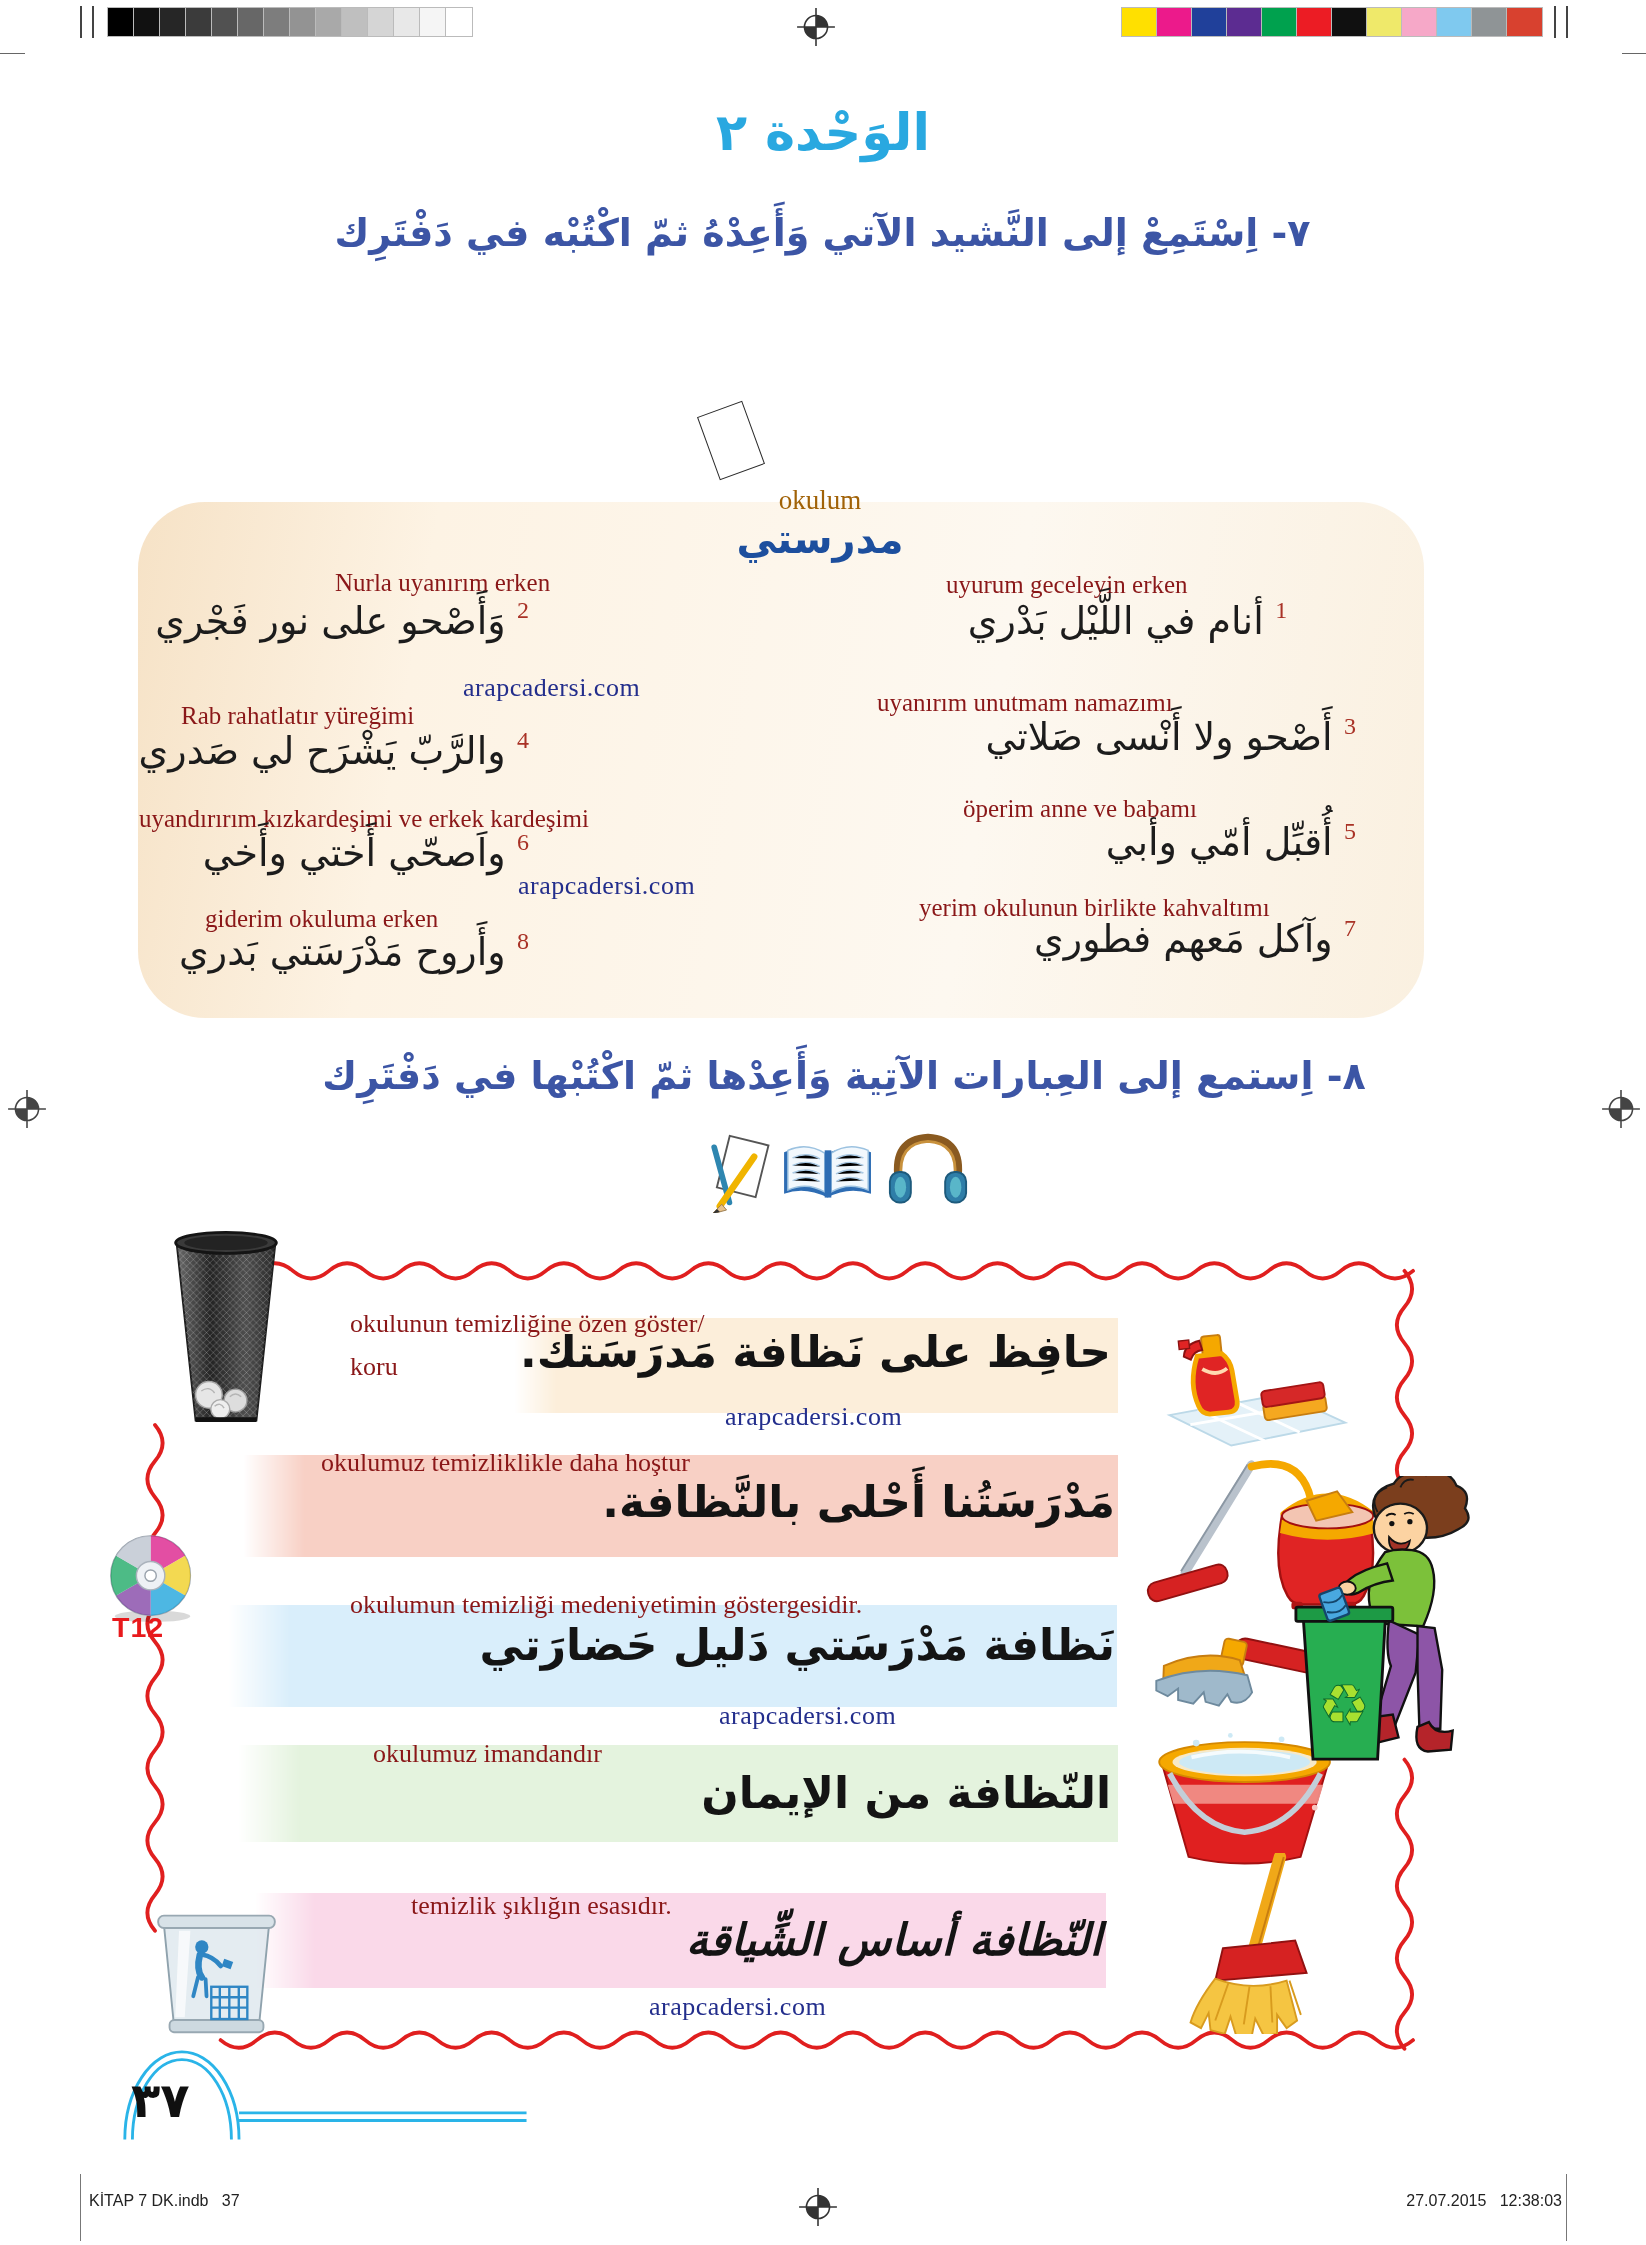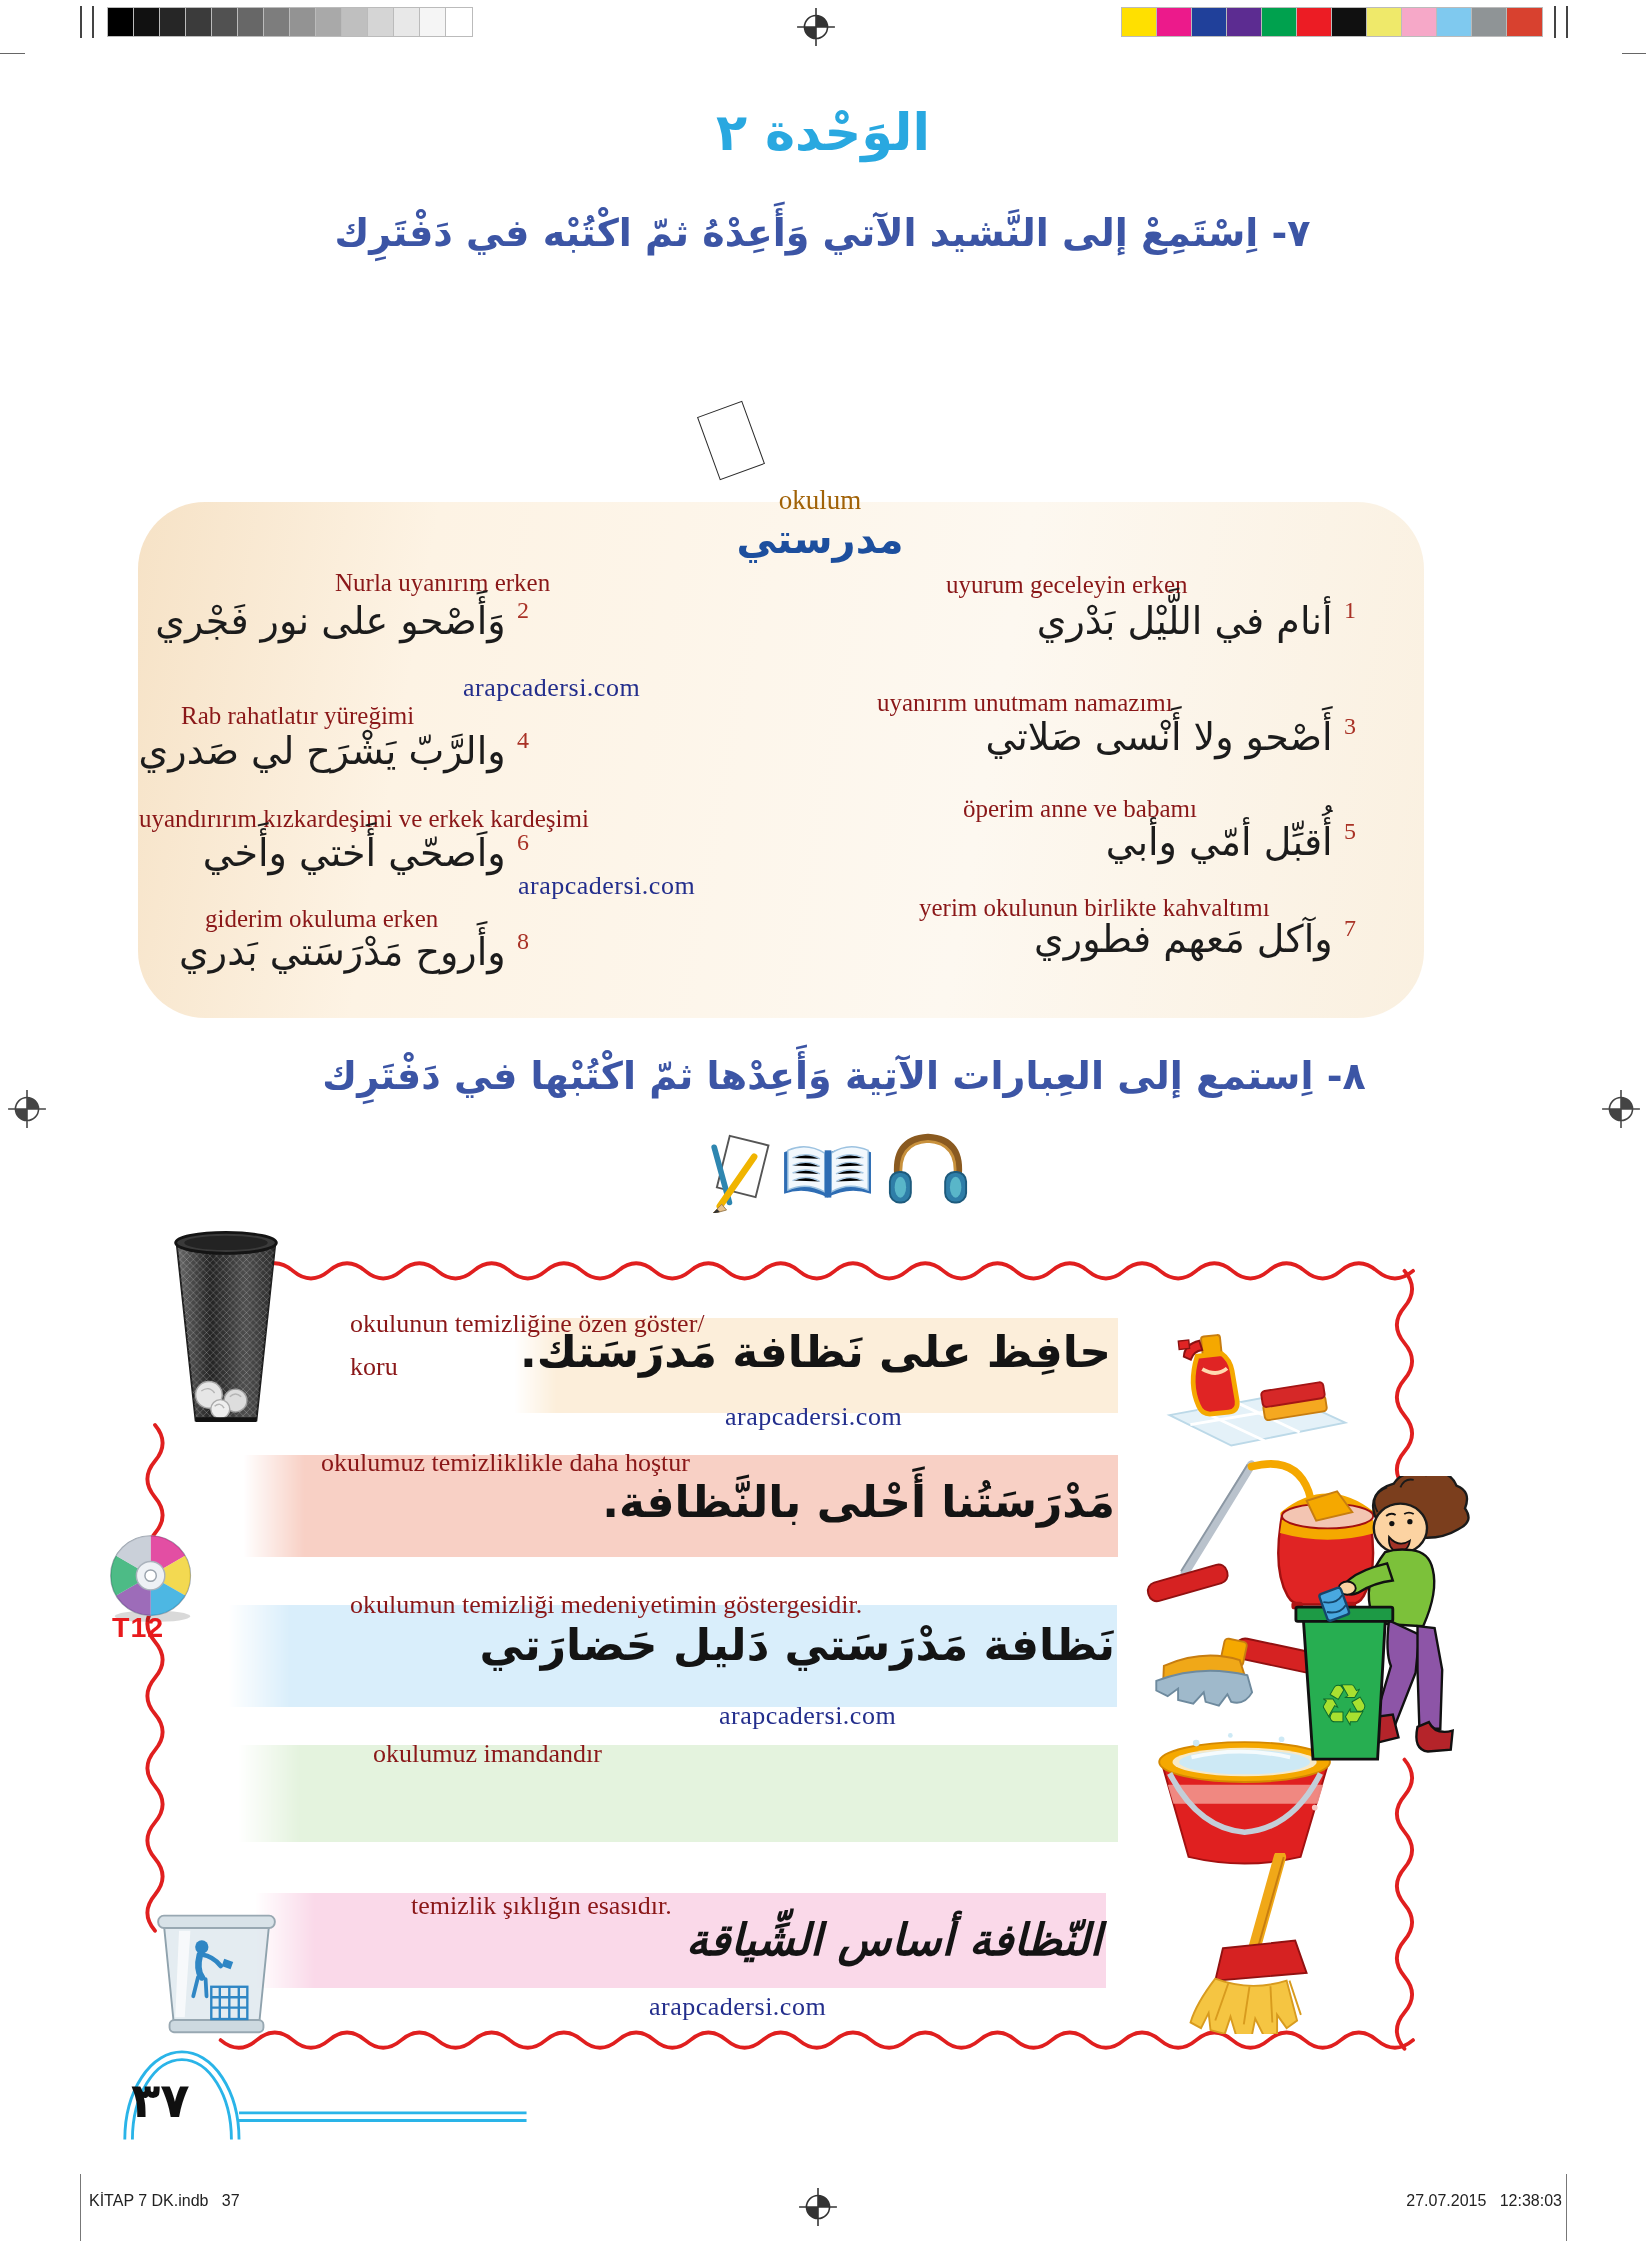--- a/index.html
+++ b/index.html
@@ -113,21 +113,21 @@
   <div class="t unit-title">الوَحْدة ٢</div>
   <div class="t ex-head" style="left:266px;top:211px;width:1113px;">٧- اِسْتَمِعْ إلى النَّشيد الآتي وَأَعِدْهُ ثمّ اكْتُبْه في دَفْتَرِك</div>
 
   <div style="position:absolute;left:707px;top:407px;width:46px;height:65px;border:1.9px solid #2b2b2b;background:#fff;transform:rotate(-20deg);"></div>
 
   <div class="song-box"></div>
   <div class="t song-title-tr" style="left:725px;top:485px;width:190px;text-align:center;">okulum</div>
   <div class="t song-title-ar" style="left:706px;top:516px;width:228px;text-align:center;">مدرستي</div>
 
   <div class="t cap" style="left:946px;top:571px;">uyurum geceleyin erken</div>
-  <div class="t ar-line" style="left:899px;top:599px;width:457px;">
+  <div class="t ar-line" style="left:899px;top:599px;width:457px;text-align:center;">
     <span class="vnum">1</span><span>أنام في اللَّيْل بَدْري</span>
   </div>
   <div class="t cap" style="left:877px;top:689px;">uyanırım unutmam namazımı</div>
   <div class="t ar-line" style="left:899px;top:715px;width:457px;">
     <span class="vnum">3</span><span>أَصْحو ولا أَنْسى صَلاتي</span>
   </div>
   <div class="t cap" style="left:963px;top:795px;">öperim anne ve babamı</div>
   <div class="t ar-line" style="left:899px;top:820px;width:457px;">
     <span class="vnum">5</span><span>أُقبِّل أمّي وأبي</span>
   </div>
@@ -205,20 +205,21 @@
   <div class="t wm" style="left:725px;top:1402px;">arapcadersi.com</div>
 
   <div class="t phr-cap" style="left:321px;top:1448px;">okulumuz temizliklikle daha hoştur</div>
   <div class="t phr-ar" style="left:476px;top:1476px;width:639px;">مَدْرَسَتُنا أَحْلى بالنَّظافة.</div>
 
   <div class="t phr-cap" style="left:350px;top:1590px;">okulumun temizliği medeniyetimin göstergesidir.</div>
   <div class="t phr-ar" style="left:495px;top:1619px;width:620px;">نَظافة مَدْرَسَتي دَليل حَضارَتي</div>
   <div class="t wm" style="left:719px;top:1701px;">arapcadersi.com</div>
 
   <div class="t phr-cap" style="left:373px;top:1739px;">okulumuz imandandır</div>
+  <div class="t phr-ar" style="left:571px;top:1767px;width:540px;">النّظافة من الإيمان</div>
 
   <div class="t phr-cap" style="left:411px;top:1891px;">temizlik şıklığın esasıdır.</div>
   <div class="t phr-ar" style="left:533px;top:1914px;width:569px;font-style:italic;">النّظافة أساس الشِّياقة</div>
   <div class="t wm" style="left:649px;top:1992px;">arapcadersi.com</div>
 
   <svg class="decor" style="left:150px;top:1216px;" width="152" height="219" viewBox="0 0 160 230">
     <defs>
       <linearGradient id="meshg" x1="0" y1="0" x2="1" y2="0">
         <stop offset="0" stop-color="#6a6a6a"></stop>
           <stop offset=".35" stop-color="#242424"></stop>

